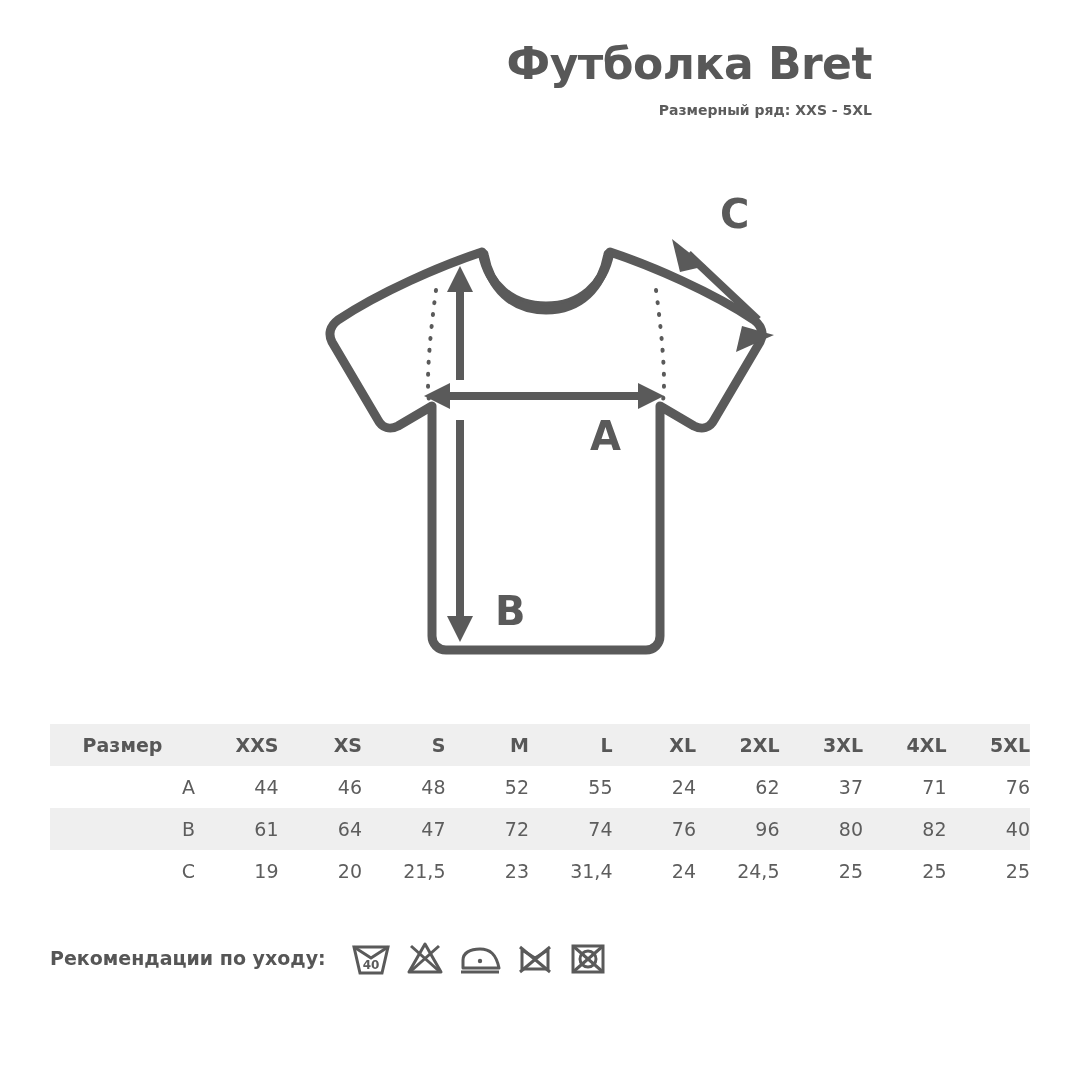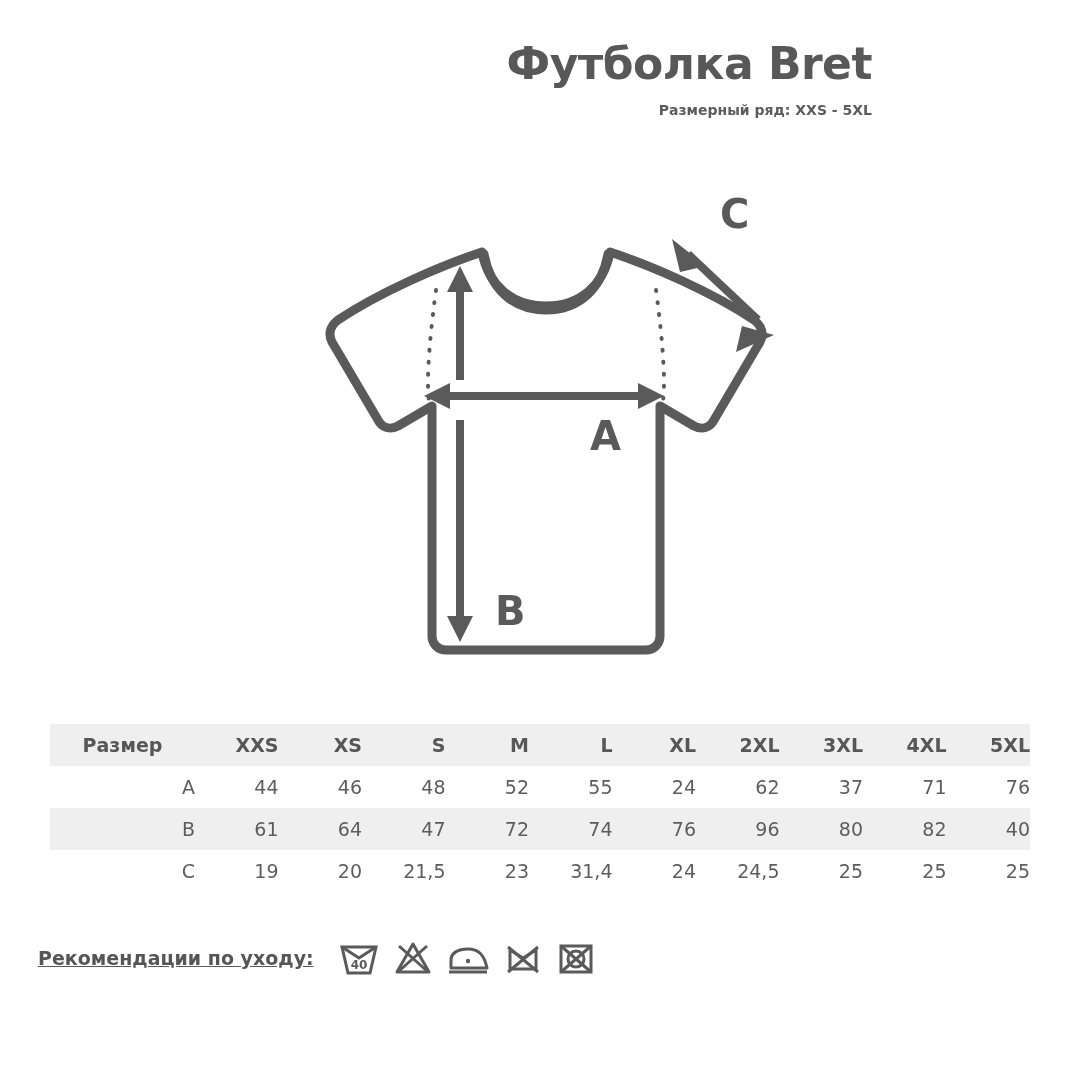--- a/index.html
+++ b/index.html
@@ -95,25 +95,24 @@
     background: #ffffff;
   }
   td.rowlabel {
     font-size: 19px;
     color: #5d5d5d;
   }
 
   
   .care {
     position: absolute;
-    left: 38px;
+    left: 50px;
     top: 938px;
     display: flex;
     align-items: center;
-    text-decoration: underline;
   }
   .care-label {
     font-size: 19px;
     font-weight: bold;
     color: #565656;
     margin-right: 24px;
     white-space: nowrap;
   }
   .care-icons {
     display: flex;

